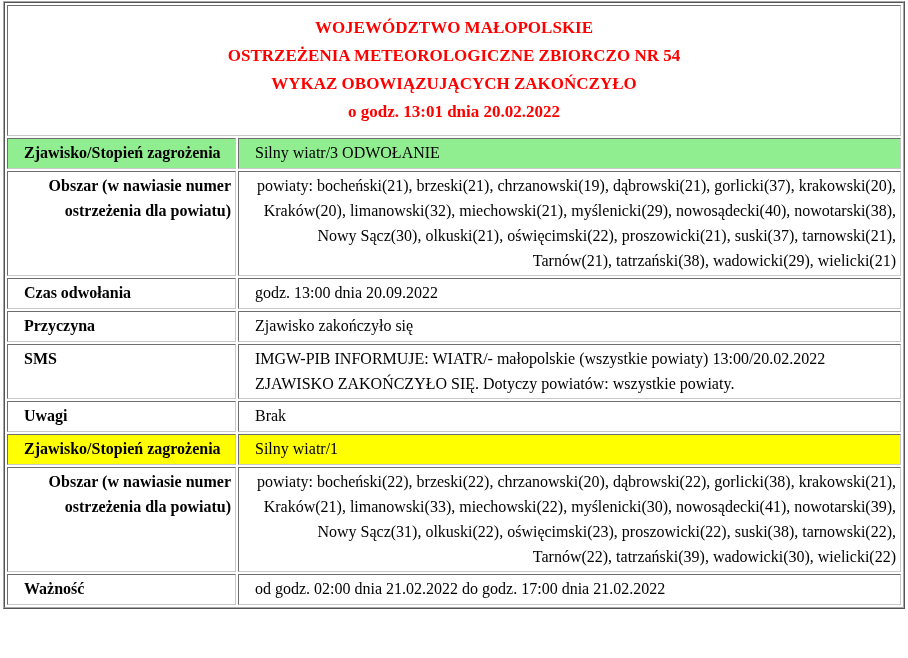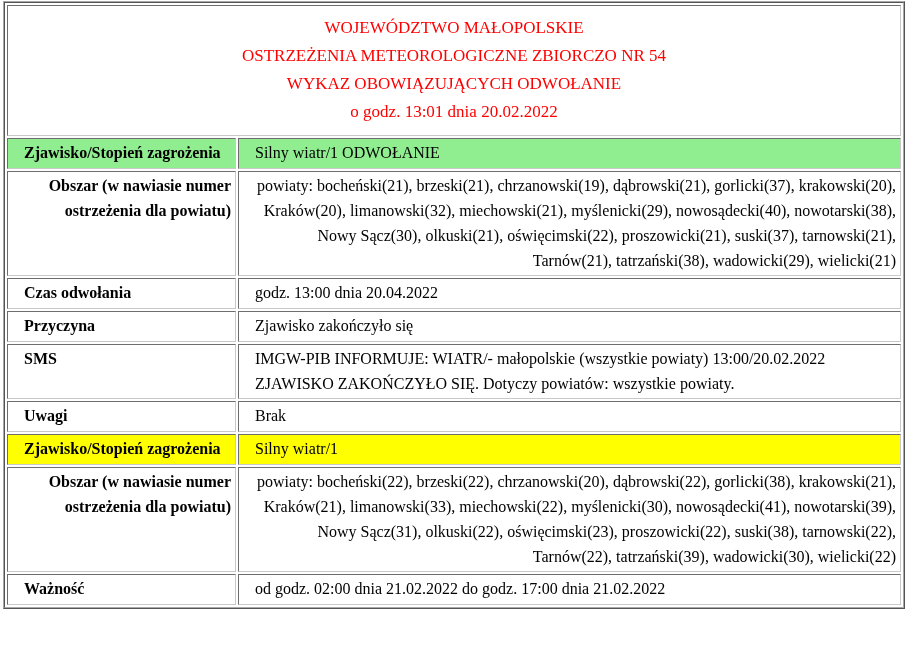--- a/index.html
+++ b/index.html
@@ -43,21 +43,21 @@
     line-height:25px;
     background:#ffffff;
     overflow:hidden;
   }
   td.header-cell{
     text-align:center;
     padding:8px 4px 9px 4px;
   }
   td.header-cell .hline{
     color:var(--red);
-    font-weight:normal;
+    font-weight:bold;
     font-size:17px;
     line-height:28px;
   }
   td.label{font-weight:bold;}
   tr.hl-green td{background:var(--green);}
   tr.hl-yellow td{background:var(--yellow);}
   tr.tall td{height:100px;text-align:right;}
   tr.one td{height:26px;}
   tr.two td{height:50px;}
 </style>
@@ -69,38 +69,38 @@
     <colgroup>
         <col class="c1">
         <col class="c2">
       </colgroup>
 
     <tbody>
         <tr>
       <td colspan="2" class="header-cell">
         <div class="hline">WOJEWÓDZTWO MAŁOPOLSKIE</div>
         <div class="hline">OSTRZEŻENIA METEOROLOGICZNE ZBIORCZO NR 54</div>
-        <div class="hline">WYKAZ OBOWIĄZUJĄCYCH ODWOŁANIE</div>
+        <div class="hline">WYKAZ OBOWIĄZUJĄCYCH ZAKOŃCZYŁO</div>
         <div class="hline">o godz. 13:01 dnia 20.02.2022</div>
       </td>
     </tr>
 
     <tr class="hl-green one">
       <td class="label">Zjawisko/Stopień zagrożenia</td>
-      <td class="value">Silny wiatr/1 ODWOŁANIE</td>
+      <td class="value">Silny wiatr/3 ODWOŁANIE</td>
     </tr>
 
     <tr class="tall">
       <td class="label">Obszar (w nawiasie numer ostrzeżenia dla powiatu)</td>
       <td class="value">powiaty: bocheński(21), brzeski(21), chrzanowski(19), dąbrowski(21), gorlicki(37), krakowski(20), Kraków(20), limanowski(32), miechowski(21), myślenicki(29), nowosądecki(40), nowotarski(38), Nowy Sącz(30), olkuski(21), oświęcimski(22), proszowicki(21), suski(37), tarnowski(21), Tarnów(21), tatrzański(38), wadowicki(29), wielicki(21)</td>
     </tr>
 
     <tr class="one">
       <td class="label">Czas odwołania</td>
-      <td class="value">godz. 13:00 dnia 20.04.2022</td>
+      <td class="value">godz. 13:00 dnia 20.09.2022</td>
     </tr>
 
     <tr class="one">
       <td class="label">Przyczyna</td>
       <td class="value">Zjawisko zakończyło się</td>
     </tr>
 
     <tr class="two">
       <td class="label">SMS</td>
       <td class="value">IMGW-PIB INFORMUJE: WIATR/- małopolskie (wszystkie powiaty) 13:00/20.02.2022 ZJAWISKO ZAKOŃCZYŁO SIĘ. Dotyczy powiatów: wszystkie powiaty.</td>

